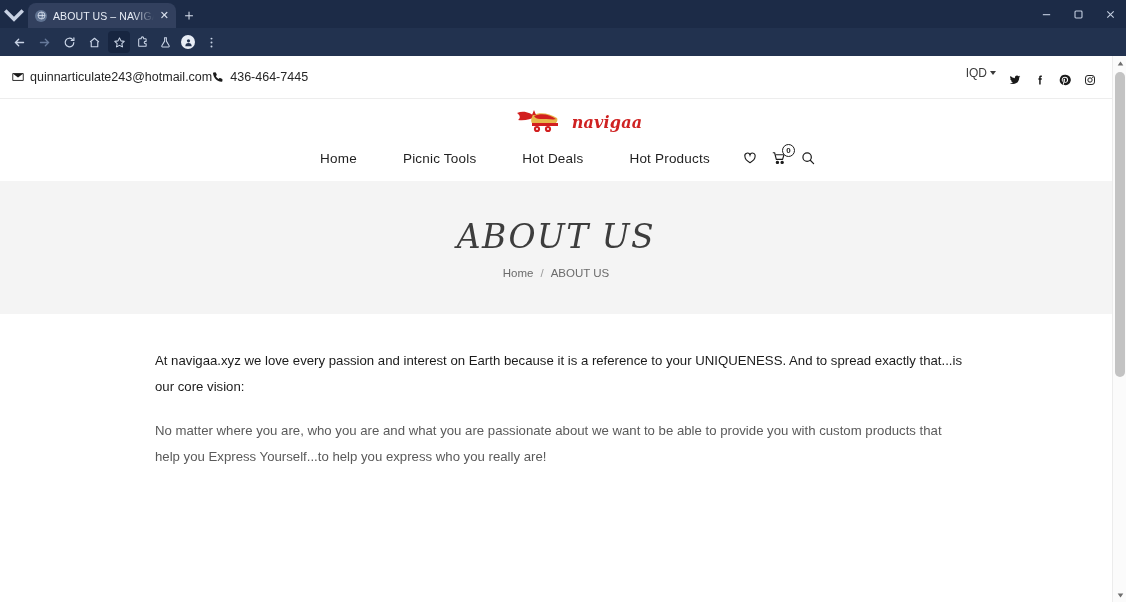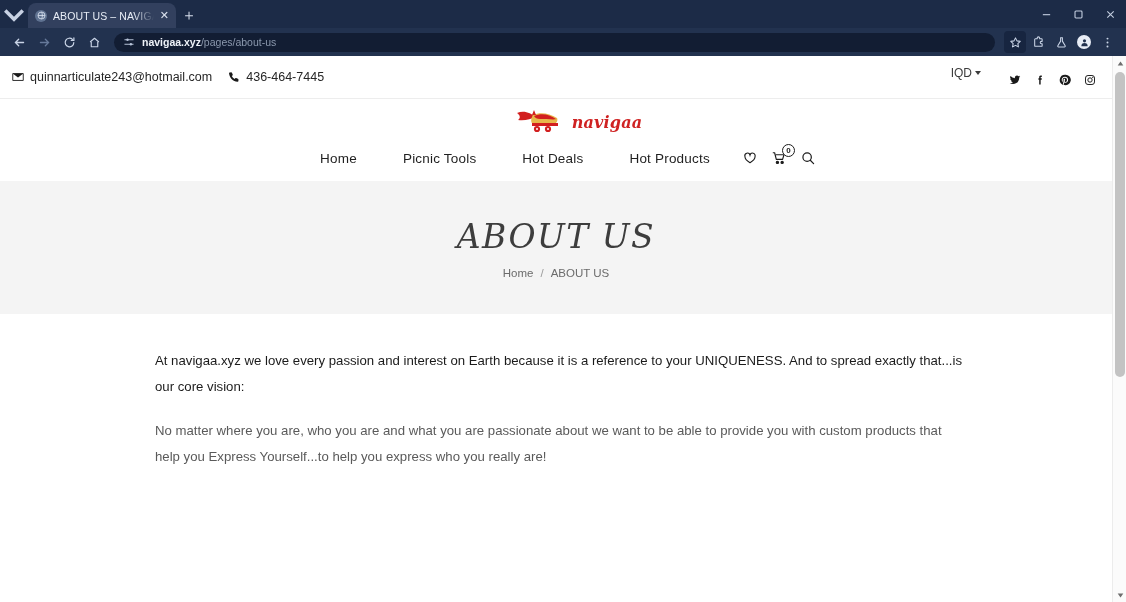--- a/index.html
+++ b/index.html
@@ -87,28 +87,28 @@
     position: relative; width: 1126px; height: 546px;
     background: #fff; overflow: hidden;
   }
   .page { width: 1112px; height: 546px; background: #fff; }
 
   
   .topbar {
     height: 43px; display: flex; align-items: center;
     padding: 0 12px; border-bottom: 1px solid #ededed;
   }
-  .topbar-left { display: flex; align-items: center; gap: 16px; }
+  .topbar-left { display: flex; align-items: center; }
   .tb-item {
     display: flex; align-items: center; gap: 6px;
     font-size: 12.5px; color: #262626;
   }
   .tb-item svg { width: 12px; height: 12px; color: #1a1a1a; flex: none; }
   .topbar-right {
-    margin-left: auto; display: flex; align-items: flex-start; gap: 28px;
+    margin-left: auto; display: flex; align-items: flex-start; gap: 13px;
     padding-right: 4px;
   }
   .currency {
     font-size: 12px; color: #3b3b3b; display: flex; align-items: center;
     gap: 3px; position: relative; top: -4px;
   }
   .caret {
     width: 0; height: 0; border-left: 3.5px solid transparent;
     border-right: 3.5px solid transparent; border-top: 4px solid #3b3b3b;
   }
@@ -253,30 +253,20 @@
           <path d="M13.4 2.2v3.2h-3.2"></path>
         </svg>
     </div>
     <div class="tbicon">
       <svg viewBox="0 0 16 16" fill="none" stroke="currentColor" stroke-width="1.4" stroke-linejoin="round">
           <path d="M2.6 7.4L8 2.8l5.4 4.6"></path>
           <path d="M4 7v6.2h8V7"></path>
         </svg>
     </div>
 
-    <div class="omnibox">
-      <span class="omni-ctl">
-        <svg viewBox="0 0 16 16" fill="none" stroke="currentColor" stroke-width="1.3" stroke-linecap="round">
-            <path d="M2.5 5h11M2.5 11h11"></path>
-            <circle cx="6" cy="5" r="1.6" fill="currentColor" stroke="none"></circle>
-            <circle cx="10.5" cy="11" r="1.6" fill="currentColor" stroke="none"></circle>
-          </svg>
-      </span>
-      <span class="omni-url"><b>navigaa.xyz</b><span>/pages/about-us</span></span>
-    </div>
 
     <div class="tb-right">
       <div class="tbicon star-active">
         <svg viewBox="0 0 16 16" fill="none" stroke="currentColor" stroke-width="1.3" stroke-linejoin="round">
             <path d="M8 2.3l1.8 3.7 4 .6-2.9 2.8.7 4L8 11.5 4.4 13.4l.7-4-2.9-2.8 4-.6z"></path>
           </svg>
       </div>
       <div class="tbicon">
         <svg viewBox="0 0 16 16" fill="none" stroke="currentColor" stroke-width="1.3" stroke-linejoin="round">
             <path d="M6.4 2.6a1.5 1.5 0 0 1 3 0v.9h2.3a.8.8 0 0 1 .8.8V6.6h-.9a1.5 1.5 0 0 0 0 3h.9v2.3a.8.8 0 0 1-.8.8H4.1a.8.8 0 0 1-.8-.8V4.3a.8.8 0 0 1 .8-.8h2.3z"></path>

